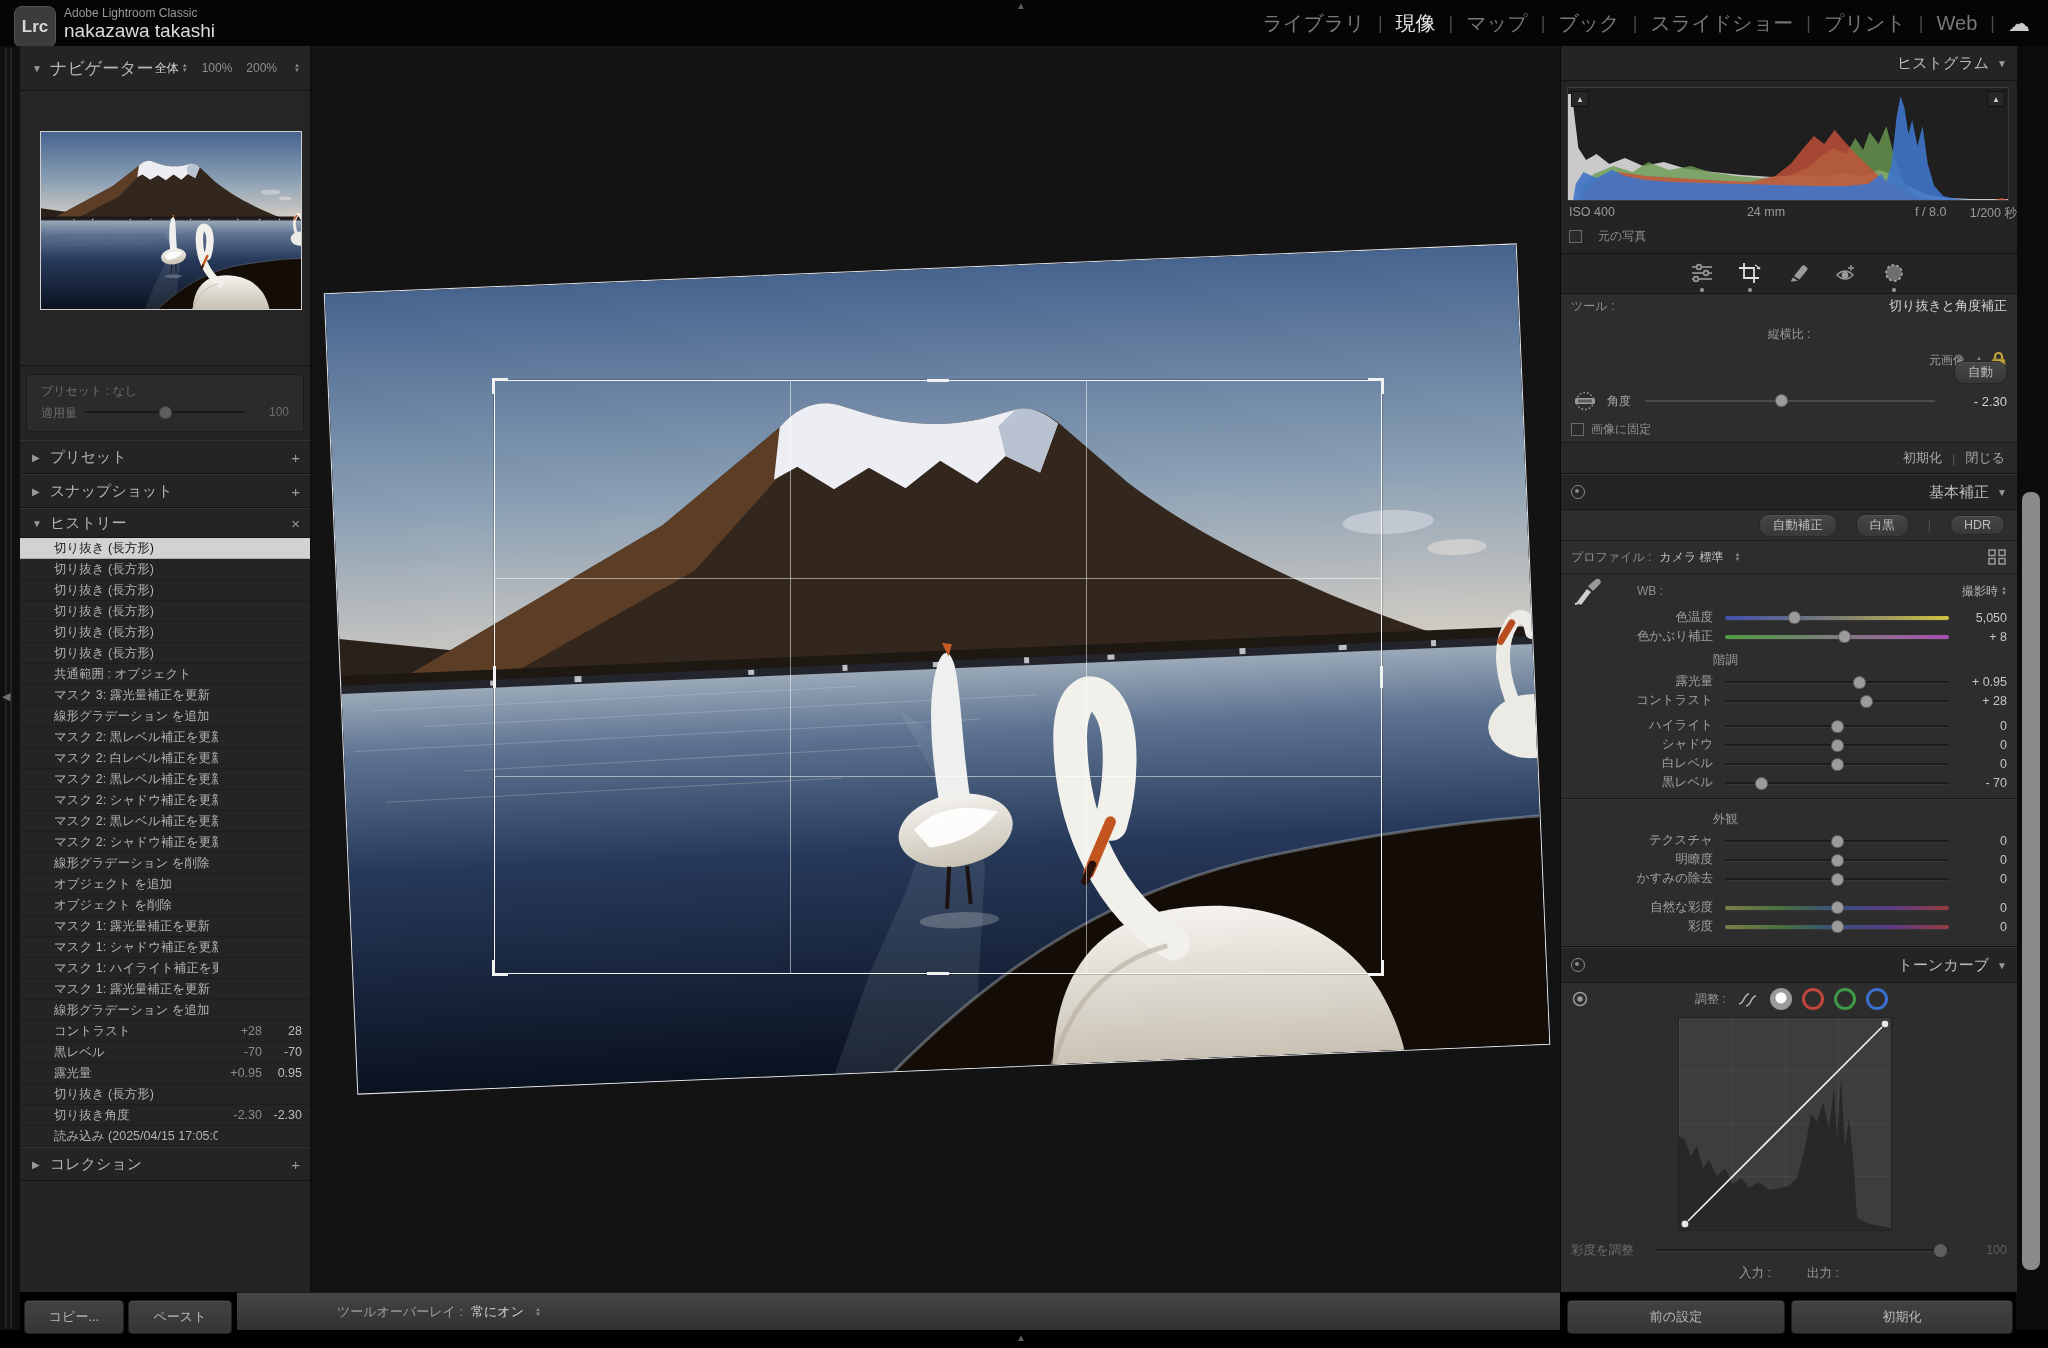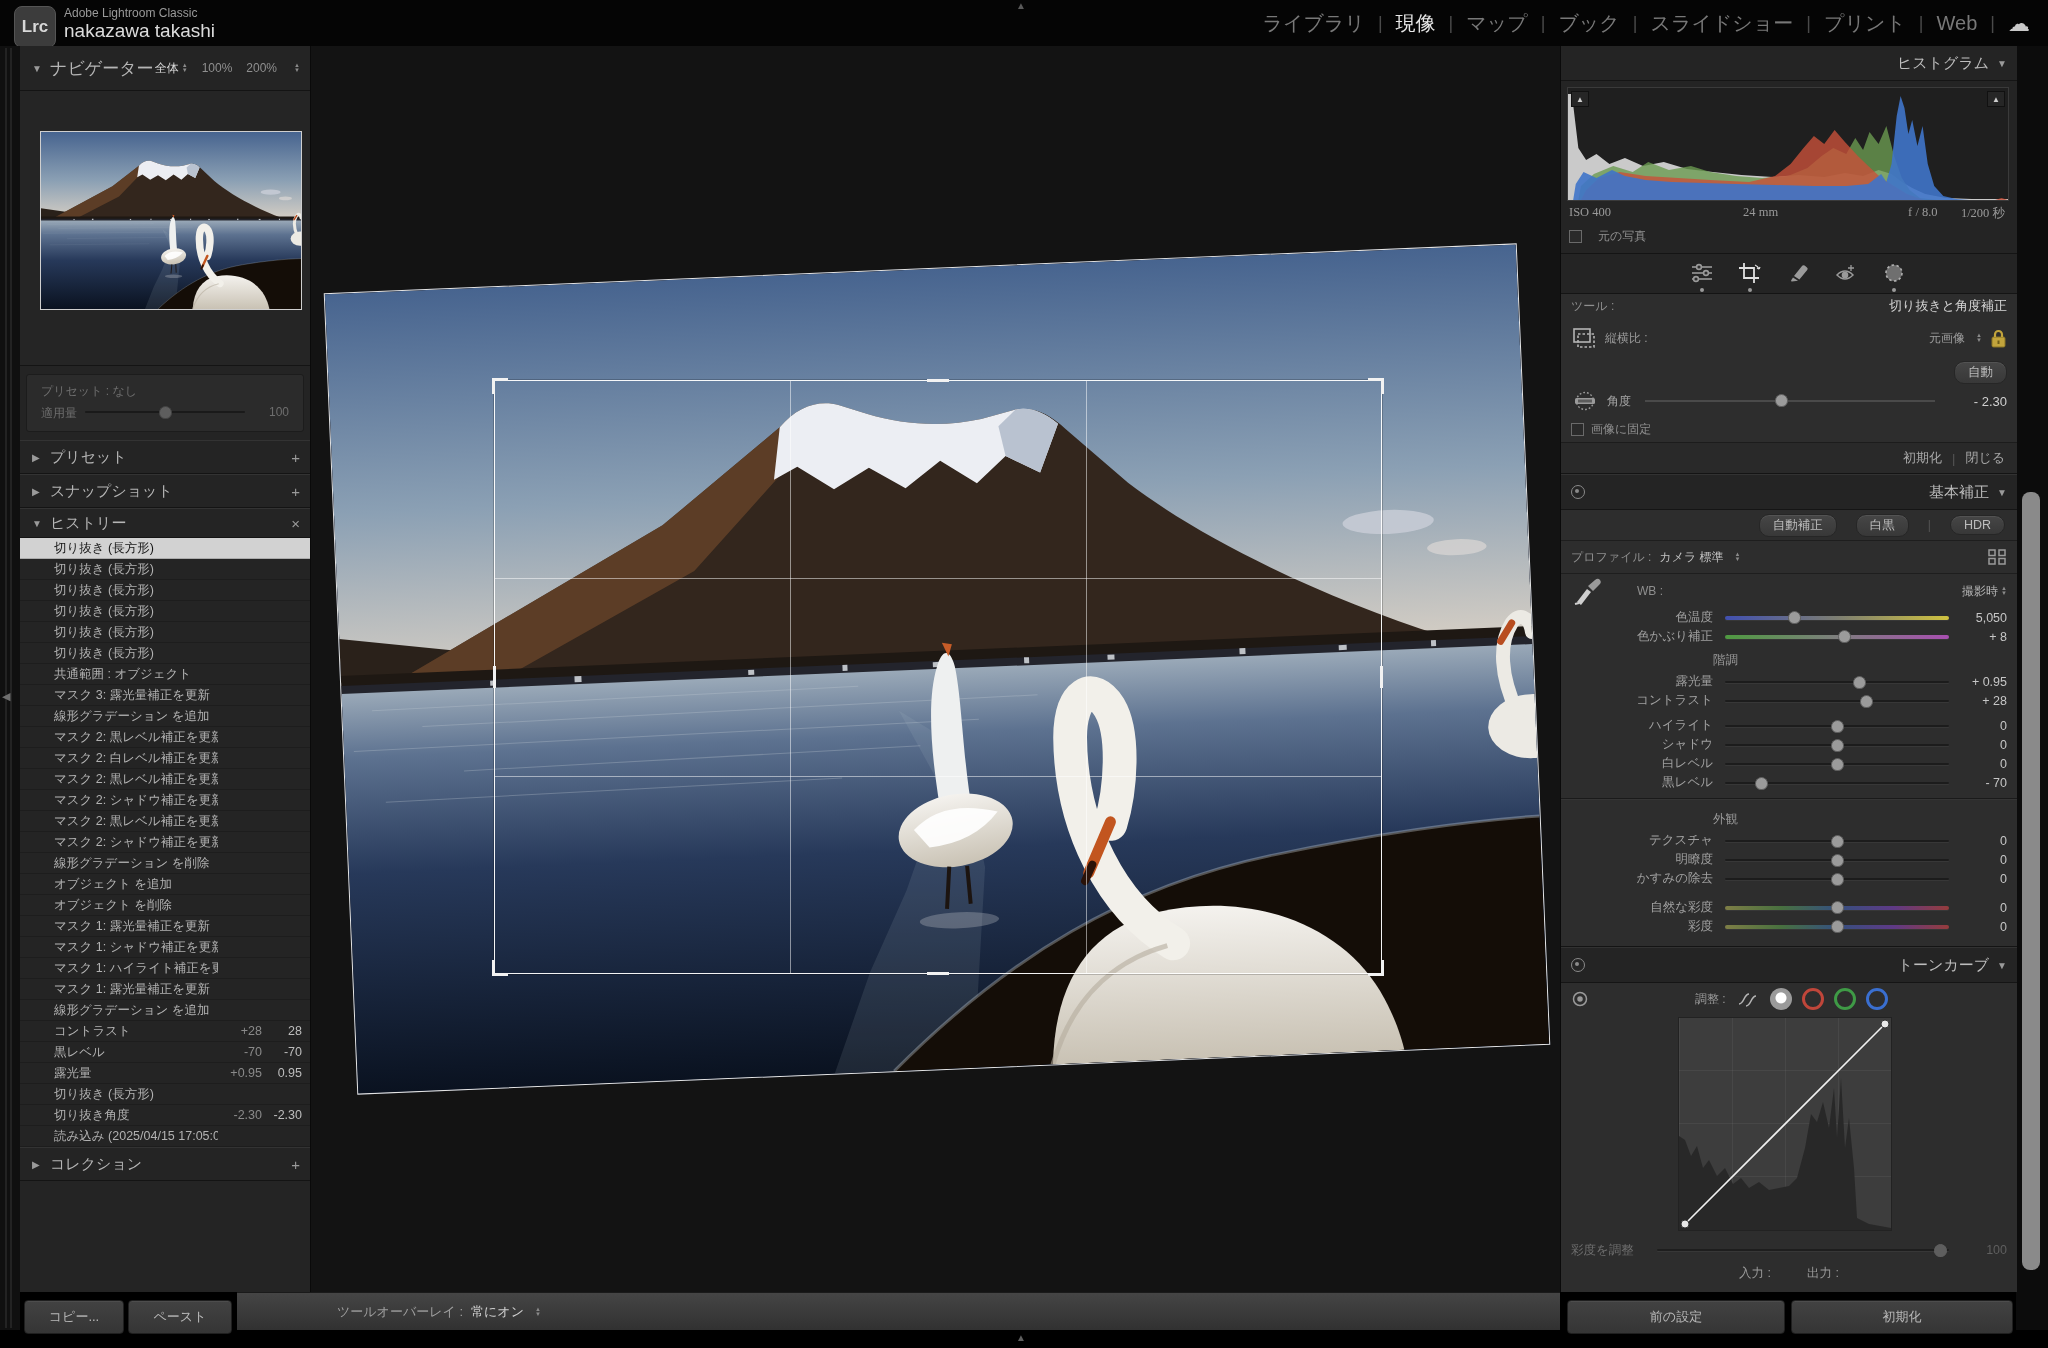--- a/index.html
+++ b/index.html
@@ -90,33 +90,33 @@
   .right-panel{left:1560px;top:46px;width:456px;height:1246px;background:#242424;border-left:1px solid #0a0a0a;}
   .rp-sec-head{position:relative;height:34px;display:flex;align-items:center;padding:0 10px;
     border-top:1px solid #323232;border-bottom:1px solid #151515;}
   .rp-title{margin-left:auto;font-size:15px;color:#bdbdbd;display:flex;gap:8px;align-items:center;}
   .rp-title .tri{font-size:10px;color:#9a9a9a;}
   .hist-box{position:relative;margin:6px 8px 0 6px;height:112px;background:#1f1f1f;border:1px solid #3a3a3a;}
   .hist-box svg{width:100%;height:100%;display:block;}
   .clip{position:absolute;top:3px;width:16px;height:14px;background:#262626;border:1px solid #111;
     display:flex;align-items:center;justify-content:center;color:#cfcfcf;font-size:8px;}
   .clip.l{left:3px;} .clip.r{right:3px;}
-  .exif{display:flex;padding:4px 12px 2px 8px;color:#9a9a9a;font-size:12.5px;font-family:Liberation Serif, serif;}
+  .exif{display:flex;padding:4px 0 2px 8px;color:#9a9a9a;font-size:12.5px;}
   .exif span:nth-child(2){margin-left:132px;} .exif span:nth-child(3){margin-left:130px;} .exif span:nth-child(4){margin-left:auto;}
   .orig-row{display:flex;align-items:center;gap:16px;padding:4px 8px 8px 8px;color:#8f8f8f;border-bottom:1px solid #141414;}
   .cbx{width:11px;height:11px;border:1px solid #6a6a6a;background:#2a2a2a;}
   .toolstrip{display:flex;align-items:flex-start;gap:22px;padding:8px 0 2px 128px;height:40px;border-bottom:1px solid #141414;box-sizing:border-box;}
   .tool{position:relative;width:26px;height:30px;display:flex;justify-content:center;cursor:pointer;}
   .tool svg{width:24px;height:22px;}
   .tool .dot{position:absolute;bottom:0px;left:11px;width:4px;height:4px;border-radius:50%;background:#9a9a9a;}
   .subpanel{position:relative;background:#2d2d2d;border-bottom:1px solid #141414;}
   .row{display:flex;align-items:center;padding:0 10px;}
   .crop-tool-row{height:24px;color:#8f8f8f;}
   .crop-tool-row .cur{margin-left:auto;color:#d6d6d6;font-size:13px;}
-  .aspect-row{height:40px;color:#9a9a9a;gap:8px;}
+  .aspect-row{height:40px;color:#9a9a9a;gap:8px;flex-direction:column;}
   .aspect-row .right{margin-left:auto;display:flex;align-items:center;gap:8px;color:#9f9f9f;}
   .auto-row{height:28px;} .auto-row .pill{margin-left:auto;}
   .pill{background:linear-gradient(#464646,#383838);border:1px solid #262626;border-radius:10px;
     padding:2px 13px;font-size:12.5px;color:#bdbdbd;cursor:pointer;box-shadow:inset 0 1px 0 rgba(255,255,255,.07);}
   .angle-row{height:30px;gap:8px;color:#a5a5a5;}
   .angle-track{position:relative;flex:1;height:2px;background:#4a4a4a;margin:0 6px;}
   .angle-track .s-thumb{top:-6px;}
   .angle-val{width:58px;text-align:right;color:#d0d0d0;font-size:13px;}
   .fix-row{height:26px;gap:7px;color:#8f8f8f;}
   .crop-footer{height:30px;display:flex;align-items:center;justify-content:flex-end;gap:10px;

